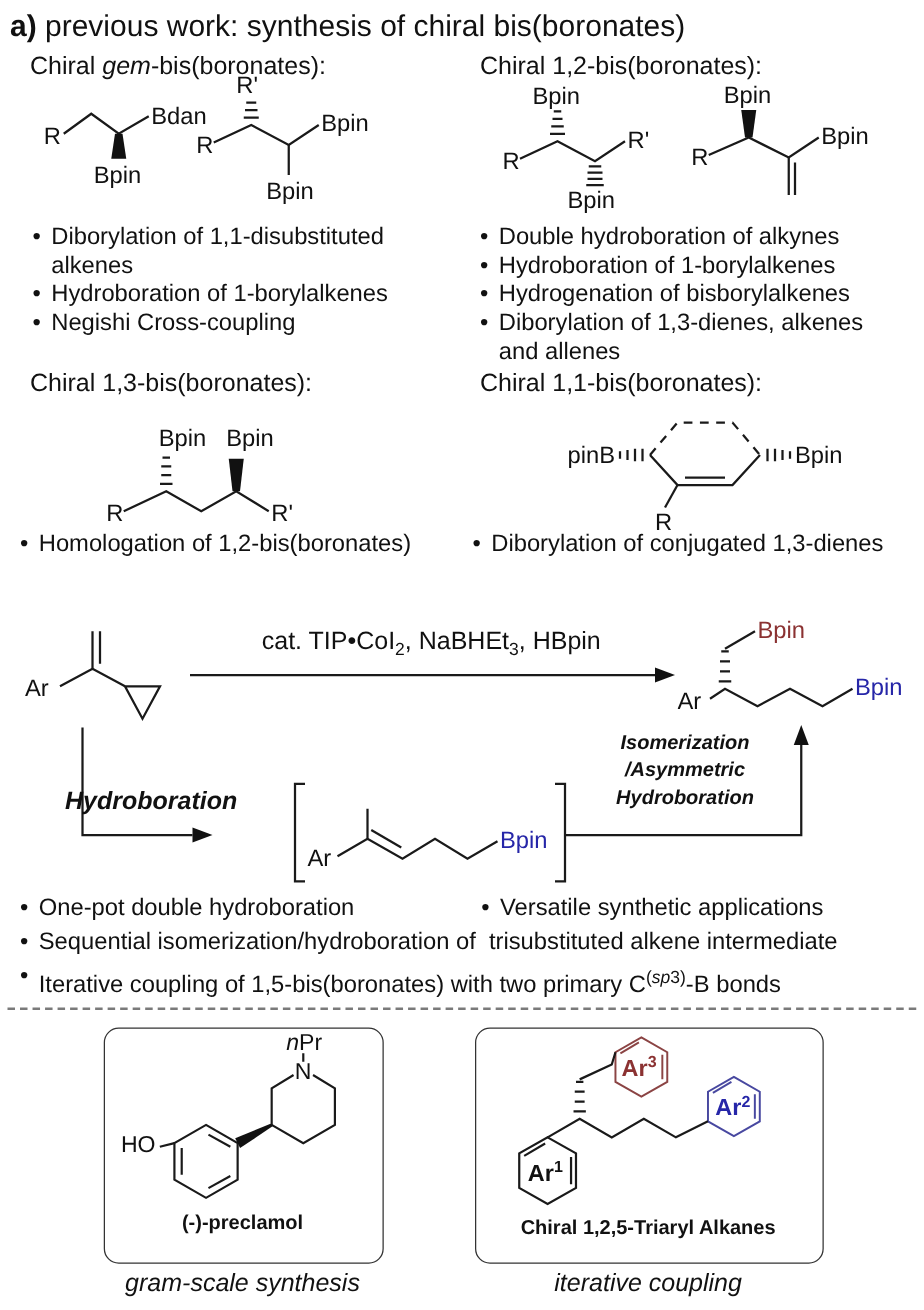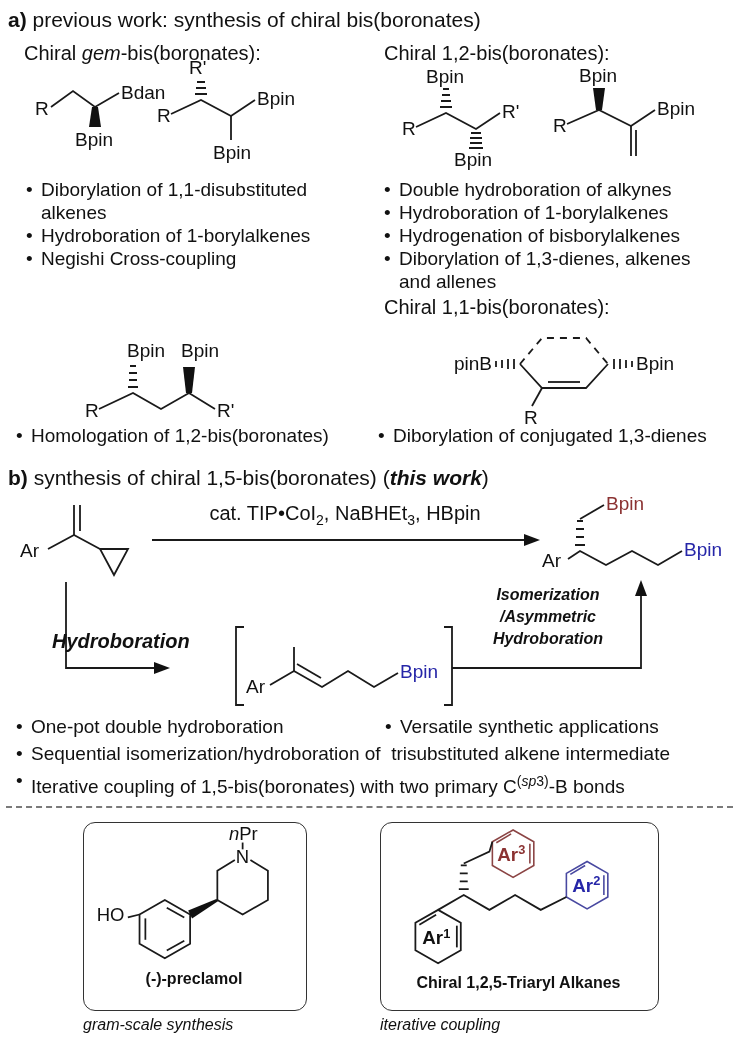--- a/index.html
+++ b/index.html
@@ -1,33 +1,33 @@
 <!DOCTYPE html>
 <html><head>
 <meta charset="utf-8">
 <style>
   html,body{margin:0;padding:0;background:#fff;}
   #fig{position:relative;width:739px;height:1048px;background:#ffffff;overflow:hidden;
        font-family:"Liberation Sans", sans-serif;color:#111;}
   .abs{position:absolute;}
-  .hdr{font-size:21px;text-align:right;}
+  .hdr{font-size:24px;text-align:right;}
   .hdr b{font-weight:bold;}
   .sec-title{font-size:20px;font-weight:normal;}
   .blist{font-size:19px;line-height:23px;}
   .blist .li{display:flex;}
   .blist .mark{width:15px;flex:0 0 15px;}
   .bull-row{font-size:19px;line-height:24px;display:flex;}
   .bull-row .mark{width:15px;flex:0 0 15px;}
   .cond{font-size:20px;text-align:center;}
   .step{font-size:20px;font-weight:bold;font-style:italic;}
   .iso{font-size:16px;font-weight:bold;font-style:italic;text-align:center;line-height:22px;}
   .dashes{border-top:2px dashed #7a7a7a;height:0;}
   .obox{border:1.6px solid #333;border-radius:12px;}
   .bname{font-size:16px;font-weight:bold;text-align:center;}
-  .bcap{font-size:16px;font-style:italic;text-align:left;}
+  .bcap{font-size:20px;font-style:italic;text-align:center;}
   svg text{font-family:"Liberation Sans", sans-serif;font-size:19px;fill:#111;}
   svg .bond{stroke:#1a1a1a;stroke-width:1.8;fill:none;}
   svg .wedge{fill:#111;stroke:none;}
   sub{font-size:14px;}
   sup{font-size:14px;}
 </style>
 </head>
 <body>
 
 <div id="fig">
@@ -114,20 +114,21 @@
     <div class="li">
         <span class="mark">•</span>
         <span>Hydrogenation of bisborylalkenes</span>
       </div>
     <div class="li">
         <span class="mark">•</span>
         <span>Diborylation of 1,3-dienes, alkenes and allenes</span>
       </div>
   </div>
 
+  <div class="abs sec-title" style="left:24px;top:296px;">Chiral 1,3-bis(boronates):</div>
   <div class="abs sec-title" style="left:384px;top:296px;">Chiral 1,1-bis(boronates):</div>
 
   <svg class="abs" style="left:85px;top:341px;" width="215" height="85" viewBox="0 0 215 85">
     <g class="bond">
       <path d="M14,68 L48,52 L76,68 L104,52 L130,68"></path>
       <path d="M43,46 L53,46 M44,39 L52,39 M44,32 L52,32 M45,25 L51,25"></path>
     </g>
     <polygon class="wedge" points="101,52 107,52 110,26 98,26"></polygon>
     <text x="42" y="16">Bpin</text>
     <text x="96" y="16">Bpin</text>
@@ -157,23 +158,20 @@
         <span>Homologation of 1,2-bis(boronates)</span>
       </div>
   </div>
   <div class="abs blist" style="left:378px;top:424px;width:360px;">
     <div class="li">
         <span class="mark">•</span>
         <span>Diborylation of conjugated 1,3-dienes</span>
       </div>
   </div>
 
-  <div class="abs hdr" style="left:8px;top:466px;">
-    <b>b)</b><span> synthesis of chiral 1,5-bis(boronates) (</span><b><i>this work</i></b><span>)</span>
-  </div>
 
   <svg class="abs" style="left:0px;top:470px;pointer-events:none;" width="739" height="250" viewBox="0 0 739 250">
     <g class="bond" stroke-width="2">
       <path d="M152,70 L524,70"></path>
       <path d="M66,112 L66,198 L154,198"></path>
       <path d="M452,198 L641,198 L641,126"></path>
     </g>
     <polygon points="524,64 524,76 540,70" fill="#111"></polygon>
     <polygon points="154,192 154,204 170,198" fill="#111"></polygon>
     <polygon points="635,126 647,126 641,110" fill="#111"></polygon>

